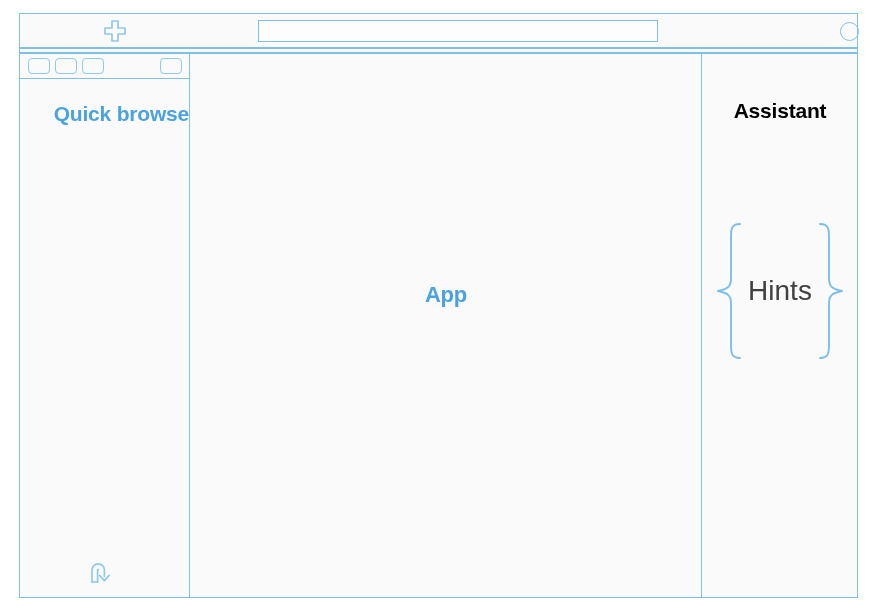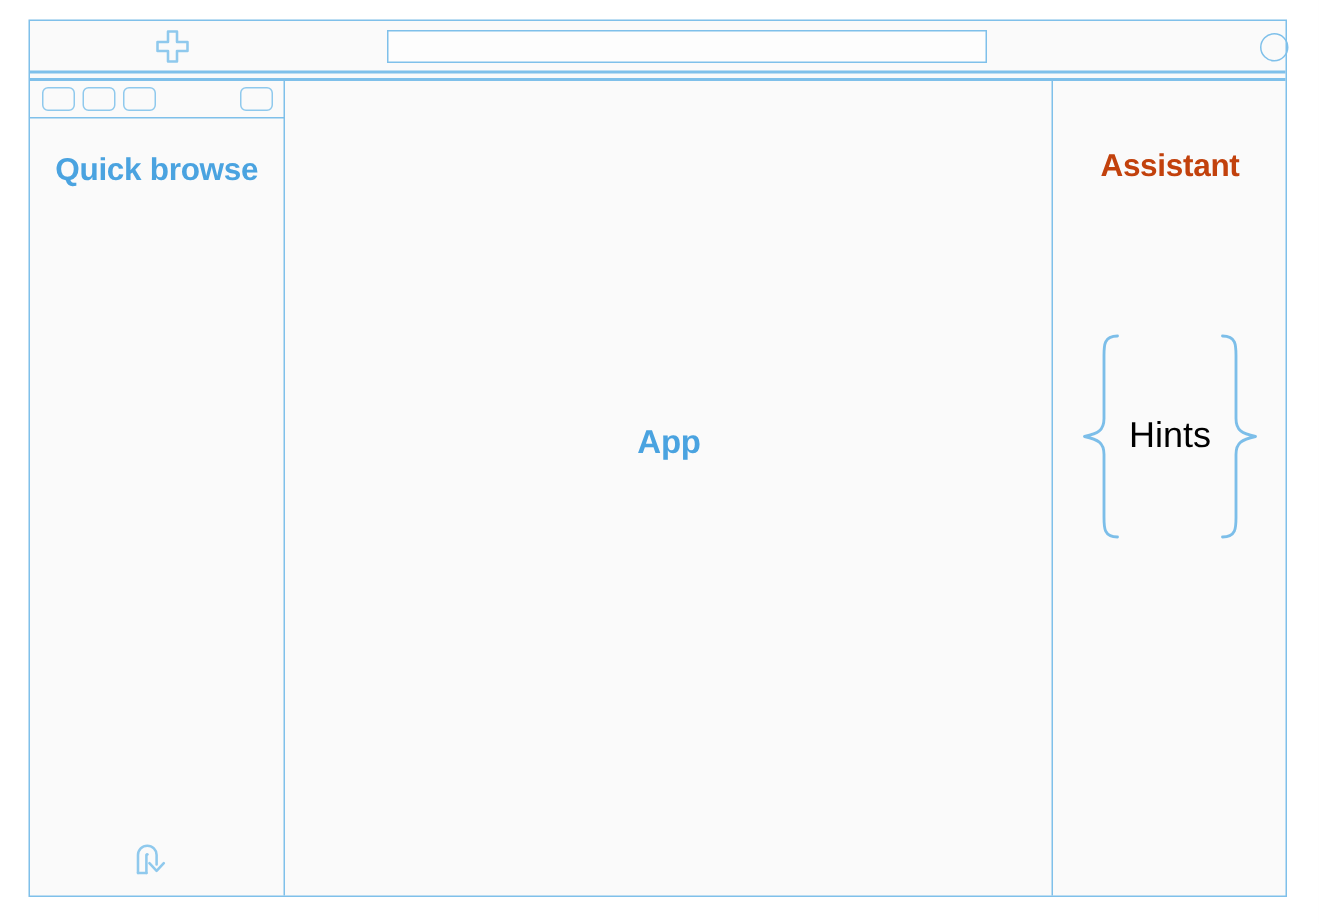--- a/index.html
+++ b/index.html
@@ -152,21 +152,21 @@
     width: 170px;
     bottom: 0;
     box-sizing: border-box;
     border-right: 1.6px solid #7FC0EA;
   }
   #sidebar-title {
     position: absolute;
     left: 0;
     right: 0;
     top: 48px;
-    text-align: center;
+    text-align: right;
     font-size: 21px;
     font-weight: bold;
     color: #4AA3E0;
     line-height: 1.25;
     letter-spacing: -0.2px;
   }
   #sidebar-footer-icon {
     position: absolute;
     left: 66px;
     bottom: 11px;
@@ -204,37 +204,37 @@
     bottom: 0;
   }
   #assistant-title {
     position: absolute;
     left: 0;
     right: 0;
     top: 46px;
     text-align: center;
     font-size: 21px;
     font-weight: bold;
-    color: #c2410c;
+    color: #000000;
     letter-spacing: -0.2px;
   }
   #hints-block {
     position: absolute;
     left: 0;
     right: 0;
     top: 163px;
     height: 150px;
     display: flex;
     align-items: center;
     justify-content: center;
   }
   #hints-label {
-    font-size: 24px;
+    font-size: 28px;
     font-weight: normal;
-    color: #000000;
+    color: #404040;
     padding: 0 4px;
   }
   .brace-svg { display: block; }
 </style>
 </head>
 <body>
 
 <div id="canvas">
 
   <div id="window-frame">

